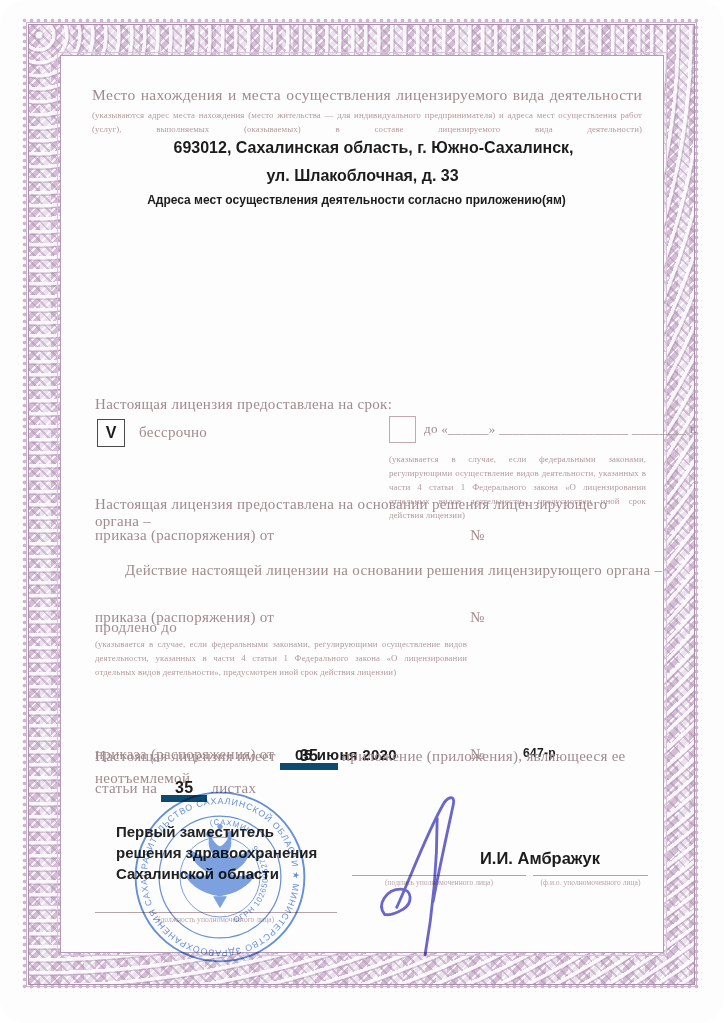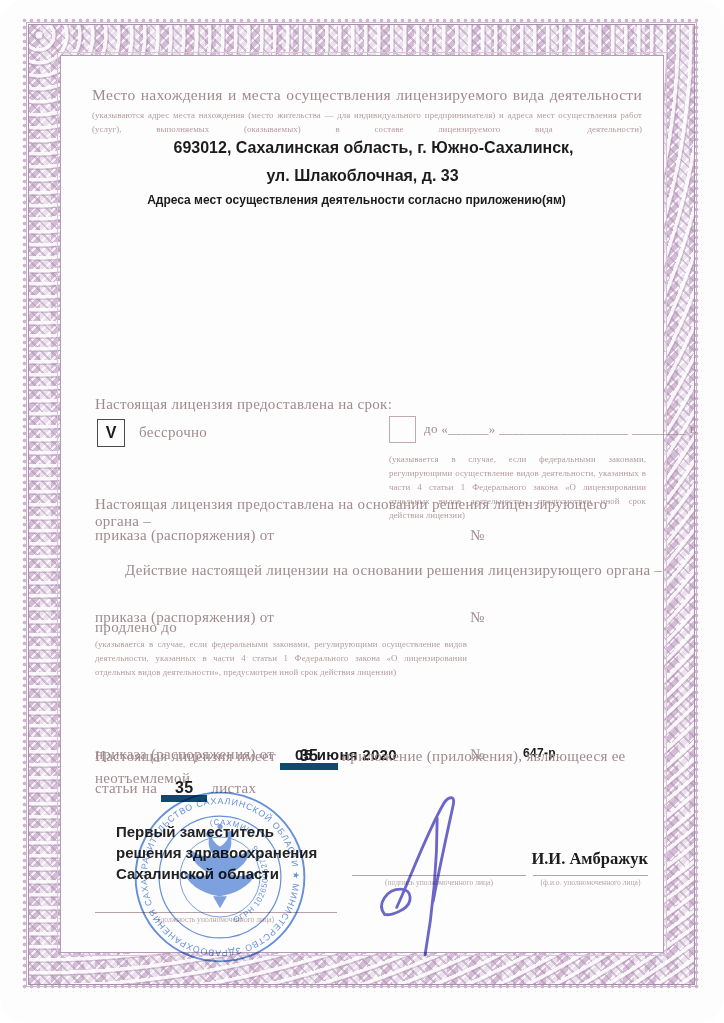--- a/index.html
+++ b/index.html
@@ -93,21 +93,21 @@
     <span>статьи на</span>
     <span class="blank" style="width:46px;"><b class="data">35</b></span>
     <span>листах</span>
   </div>
 
   <div class="abs posblock" style="left:116px;top:821px;width:260px;">
     <div>Первый заместитель</div>
     <div>решения здравоохранения</div>
     <div>Сахалинской области</div>
   </div>
-  <div class="abs data" style="left:480px;top:849px;width:168px;text-align:right;font-size:16.5px;font-family:Liberation Serif, serif;">И.И. Амбражук</div>
+  <div class="abs data" style="left:480px;top:849px;width:168px;font-size:16.5px;">И.И. Амбражук</div>
 
   <div class="abs" style="left:95px;top:912px;width:242px;">
     <div class="sigline"></div>
     <div class="caption">(должность уполномоченного лица)</div>
   </div>
   <div class="abs" style="left:352px;top:875px;width:174px;">
     <div class="sigline"></div>
     <div class="caption">(подпись уполномоченного лица)</div>
   </div>
   <div class="abs" style="left:533px;top:875px;width:115px;">

